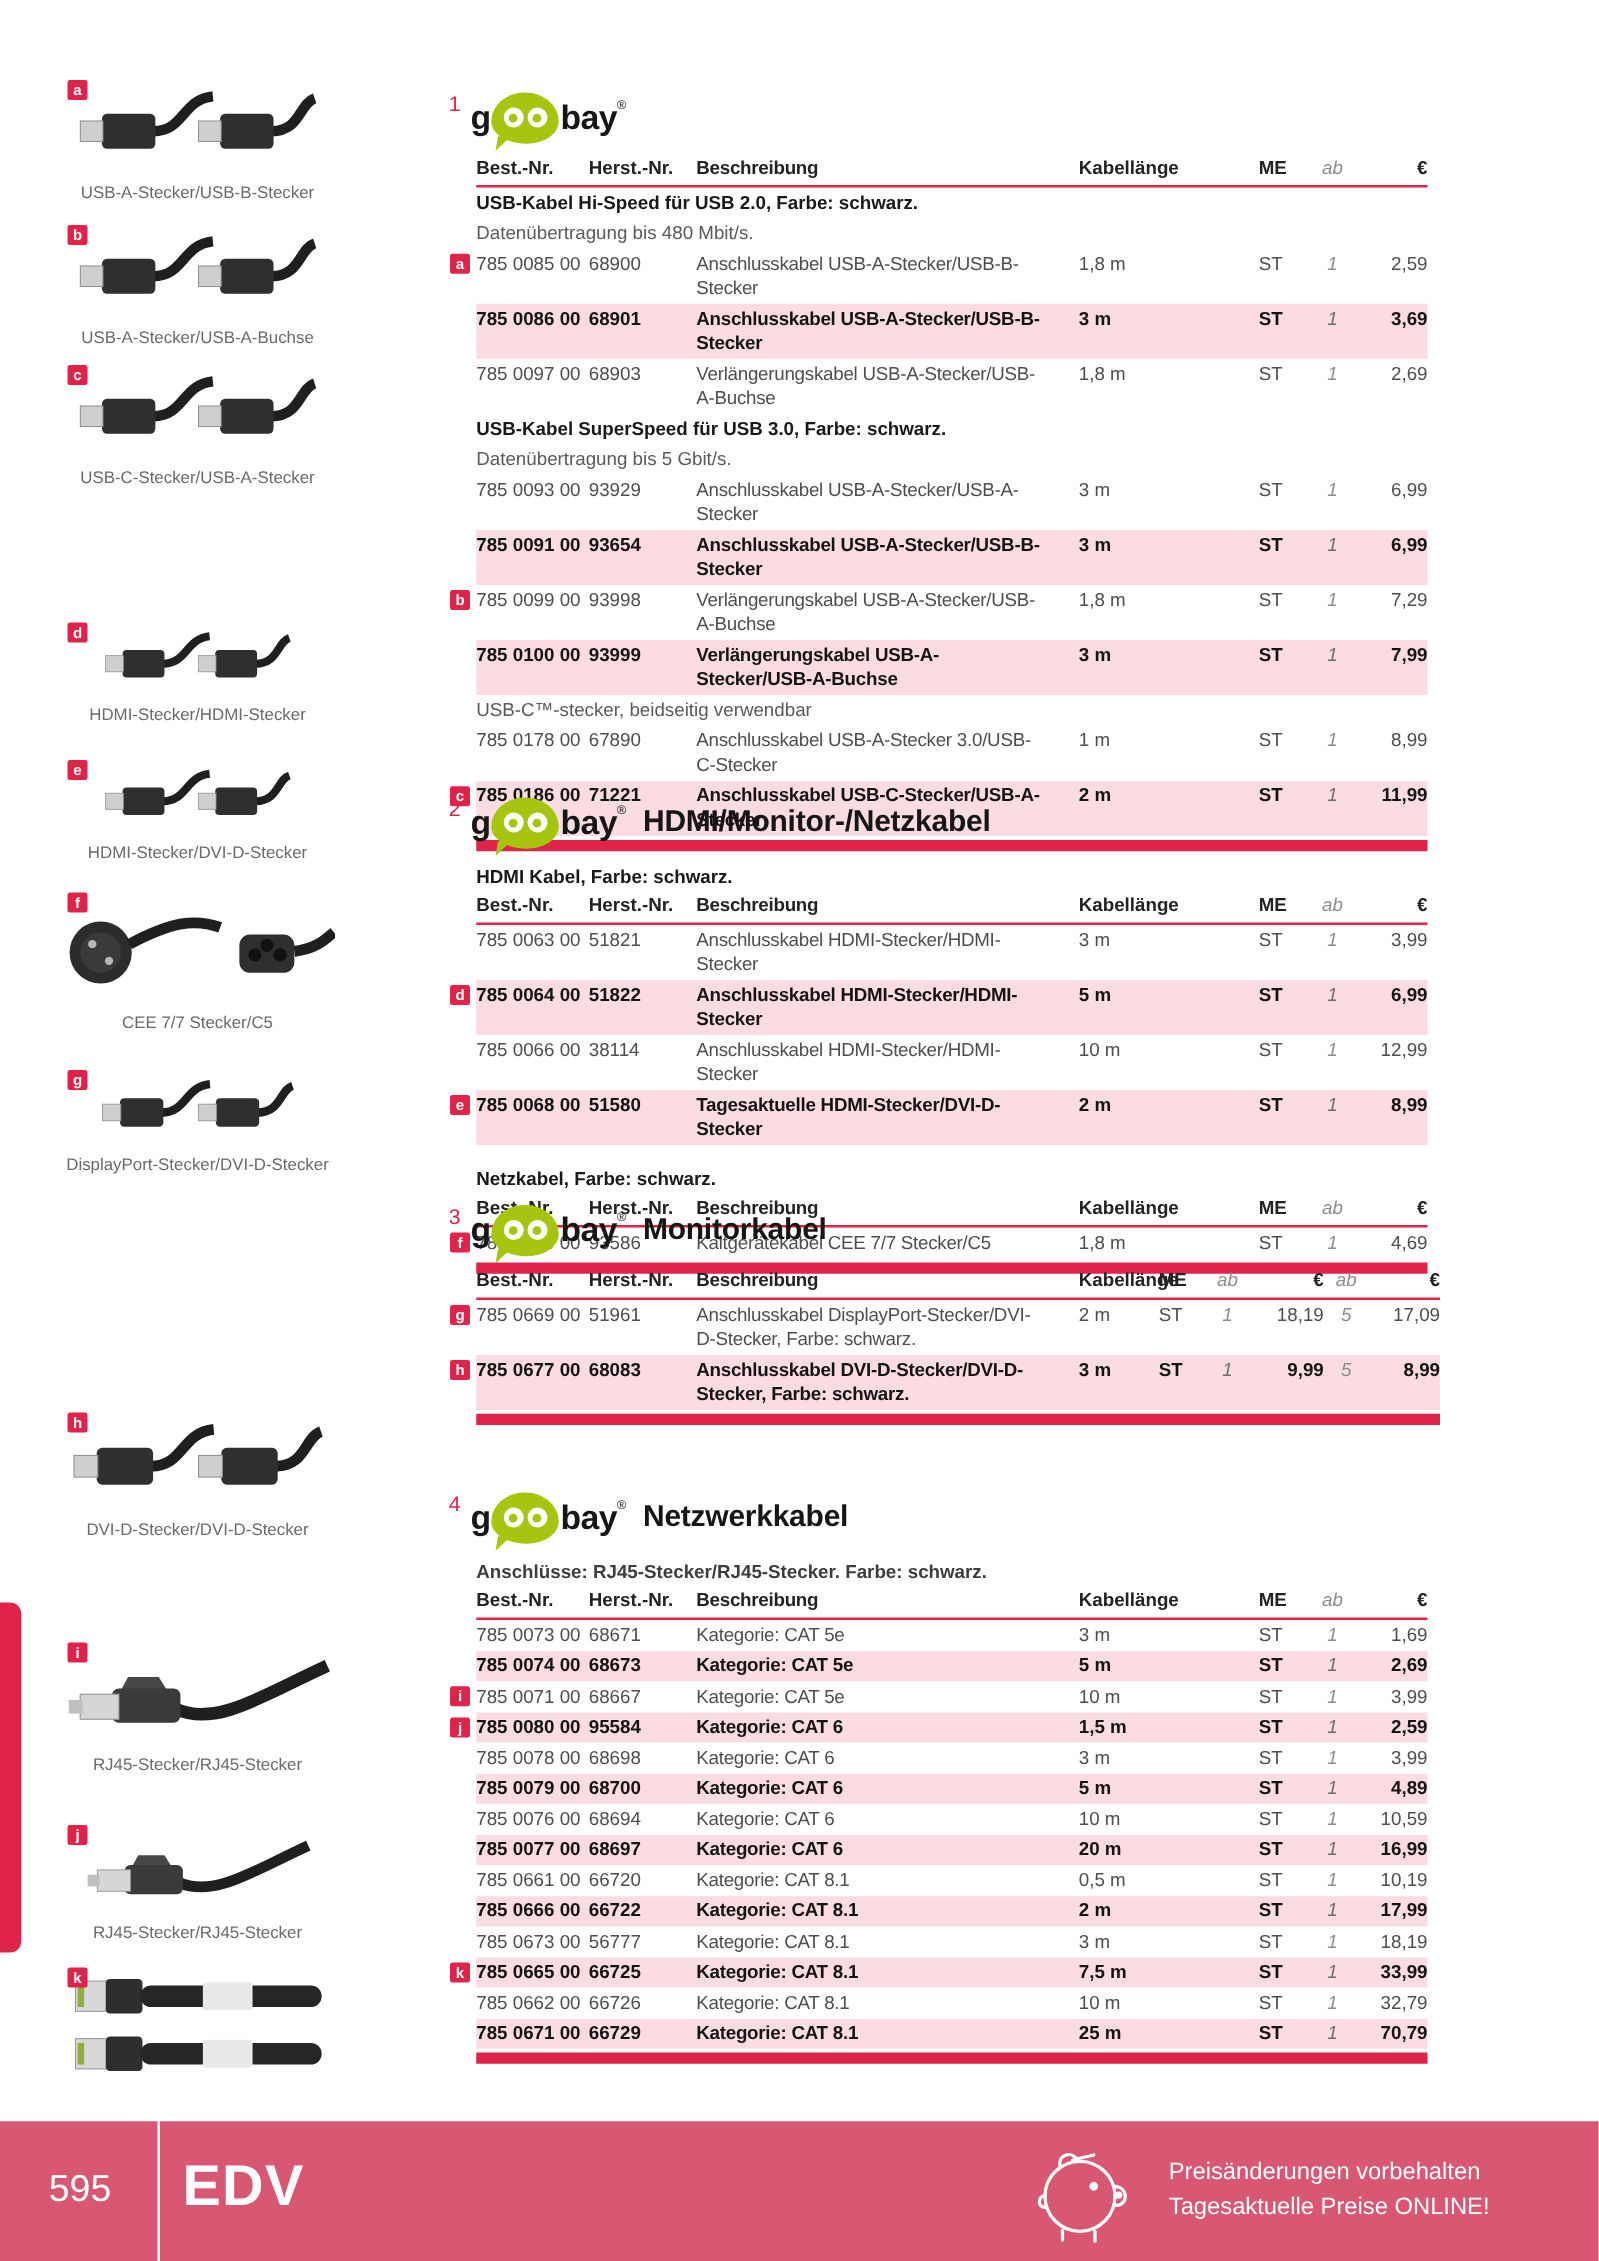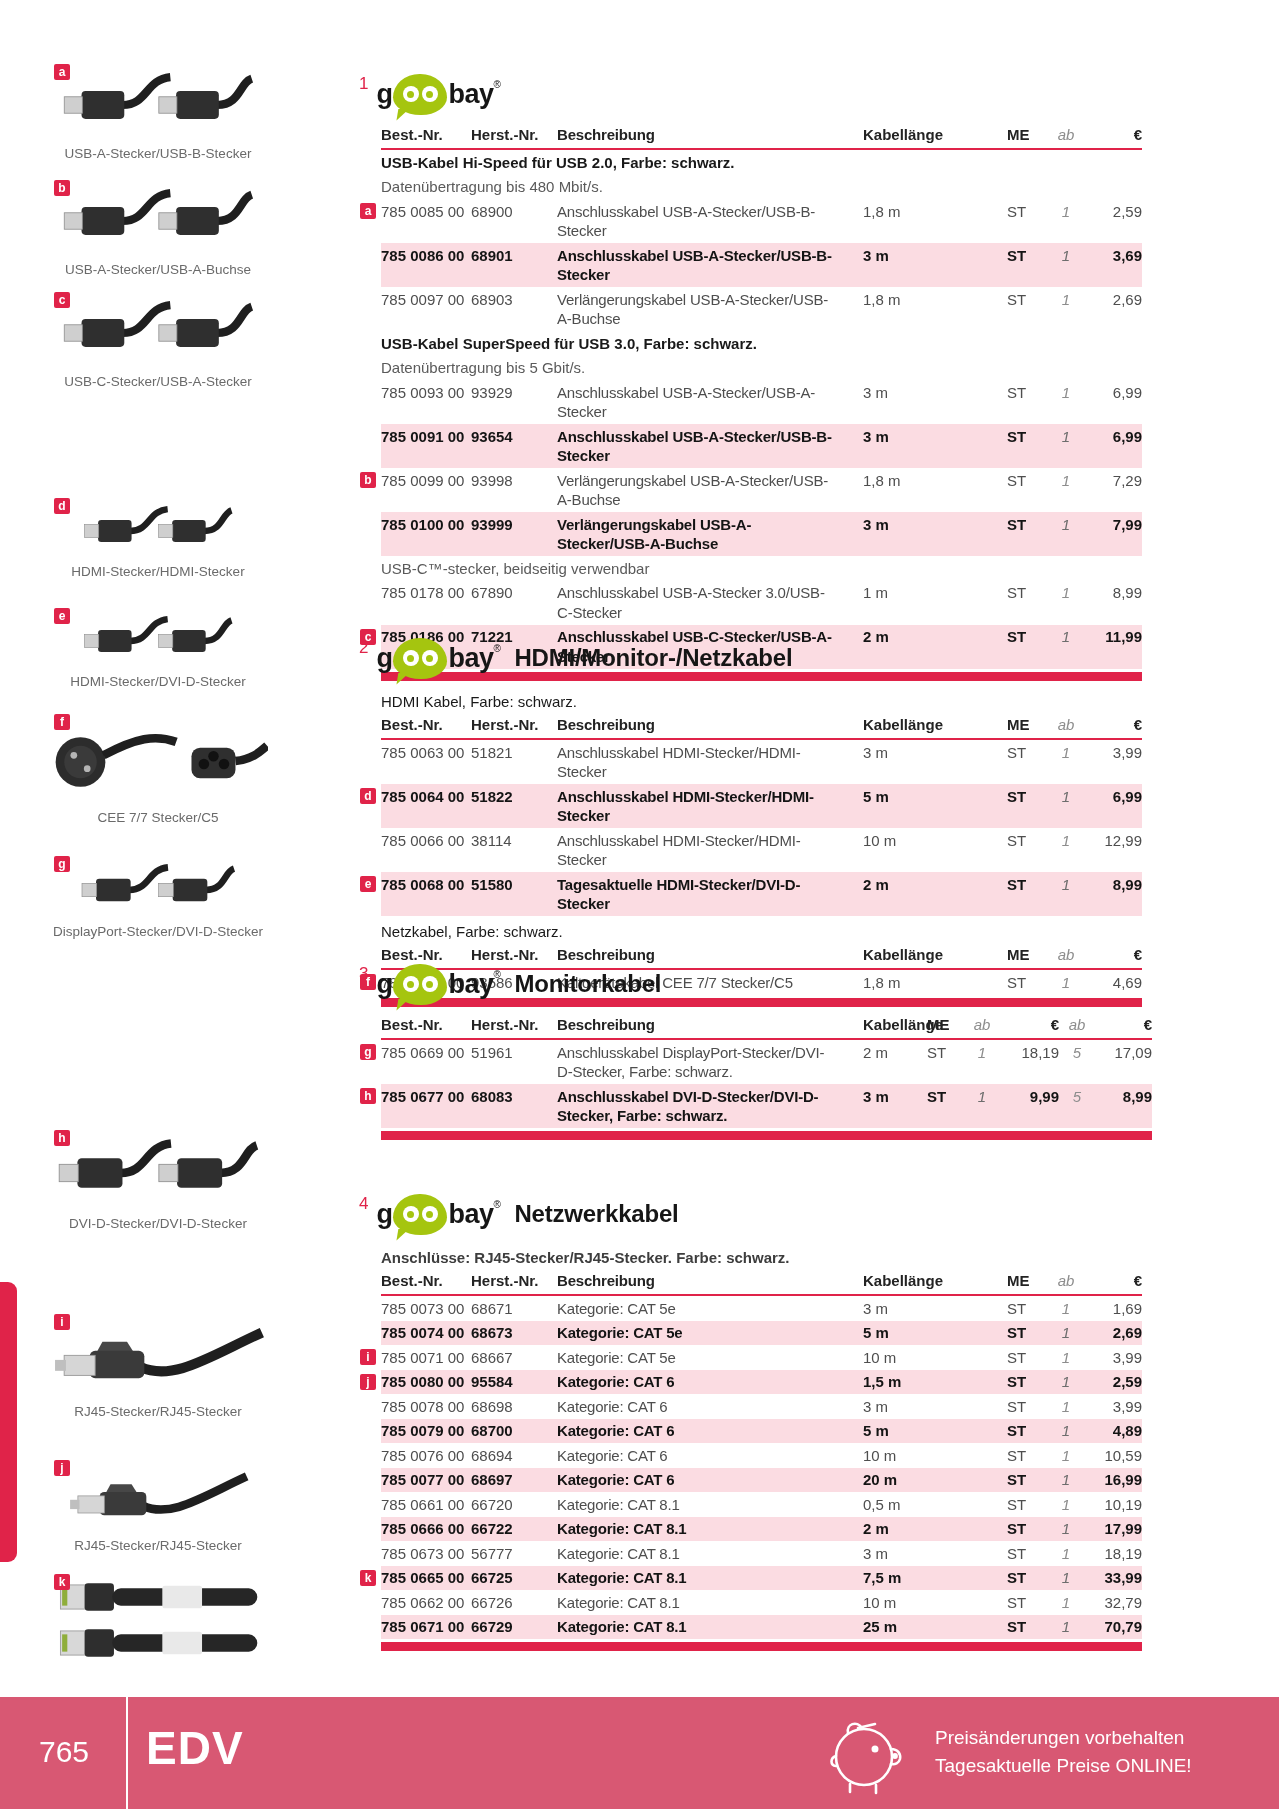--- a/index.html
+++ b/index.html
@@ -37,21 +37,21 @@
     content:"";position:absolute;left:3px;bottom:-6px;width:13px;height:12px;background:var(--green);
     clip-path:polygon(0 100%,100% 0,15% 0)
   }
   .goobay .eye{width:16px;height:16px;background:#fff;border-radius:50%;display:flex;align-items:center;justify-content:center}
   .goobay .pupil{width:7px;height:7px;background:var(--green);border-radius:50%}
   .goobay .reg{font-size:10px;font-weight:400;align-self:flex-start;margin-top:5px}
   .sec-title{font-size:24px;font-weight:700;color:#161616;margin:0 0 0 6px;letter-spacing:-0.2px;white-space:nowrap}
   
   .tbl{position:relative}
   .tbl-intro{font-size:15px;padding:3px 0 6px;color:#191919}
-  .tbl-intro.bold{font-weight:400}
+  .tbl-intro.bold{font-weight:700}
   .tbl-intro.plain{font-weight:700;color:#3d3d3d}
   .thead{display:flex;border-bottom:2.5px solid var(--accent);padding-bottom:5px;font-size:15px;font-weight:700;color:#232323}
   .rows{display:block}
   .row{
     position:relative;display:flex;align-items:flex-start;padding:2.5px 0;
     font-size:15px;line-height:19.5px;color:#4e4e4e;min-height:22px
   }
   .c-best{width:90px;flex:none}
   .c-herst{width:86px;flex:none}
   .c-desc{width:306px;flex:none;padding-right:24px;letter-spacing:-0.2px}
@@ -445,21 +445,21 @@
 
             <span class="cell c-best">785 0068 00</span>
             <span class="cell c-herst">51580</span>
             <span class="cell c-desc">Tagesaktuelle HDMI-Stecker/DVI-D-Stecker</span>
             <span class="cell c-len">2 m</span>
             <span class="cell c-me">ST</span>
             <span class="cell c-ab">1</span>
             <span class="cell c-eur">8,99</span>
           </div>
         </div>
-      <div class="tbl-intro bold" style="margin-top:4px">Netzkabel, Farbe: schwarz.</div>
+      <div class="tbl-intro bold" style="margin-top:16px">Netzkabel, Farbe: schwarz.</div>
       <div class="thead">
         <span class="c-best">Best.-Nr.</span>
         <span class="c-herst">Herst.-Nr.</span>
         <span class="c-desc">Beschreibung</span>
         <span class="c-len">Kabellänge</span>
         <span class="c-me">ME</span>
         <span class="c-ab">ab</span>
         <span class="c-eur">€</span>
       </div>
       <div class="rows">
@@ -732,21 +732,21 @@
             <span class="cell c-eur">70,79</span>
           </div>
         </div>
       <div class="endbar"></div>
     </div>
   </section>
 
   <div class="side-tab"></div>
 
   <div class="footer">
-    <div class="pagenum">765</div>
+    <div class="pagenum">595</div>
     <div class="fdivider"></div>
     <div class="fcat">EDV</div>
     <svg class="pig" width="92" height="88" viewBox="0 0 92 88" fill="none" stroke="#ffffff" stroke-width="2.6" stroke-linecap="round">
       <circle cx="44" cy="48" r="28"></circle>
       <path d="M28 24 c -2 -9 9 -13 14 -5"></path>
       <path d="M38 19 l 17 -4"></path>
       <path d="M71 40 c 7 0 10 5 9 10 c -1 4 -5 6 -9 5"></path>
       <circle cx="75" cy="47" r="1.6" fill="#ffffff"></circle>
       <circle cx="55" cy="40" r="2.2" fill="#ffffff"></circle>
       <path d="M30 75 l 0 8 M56 76 l 0 8"></path>

